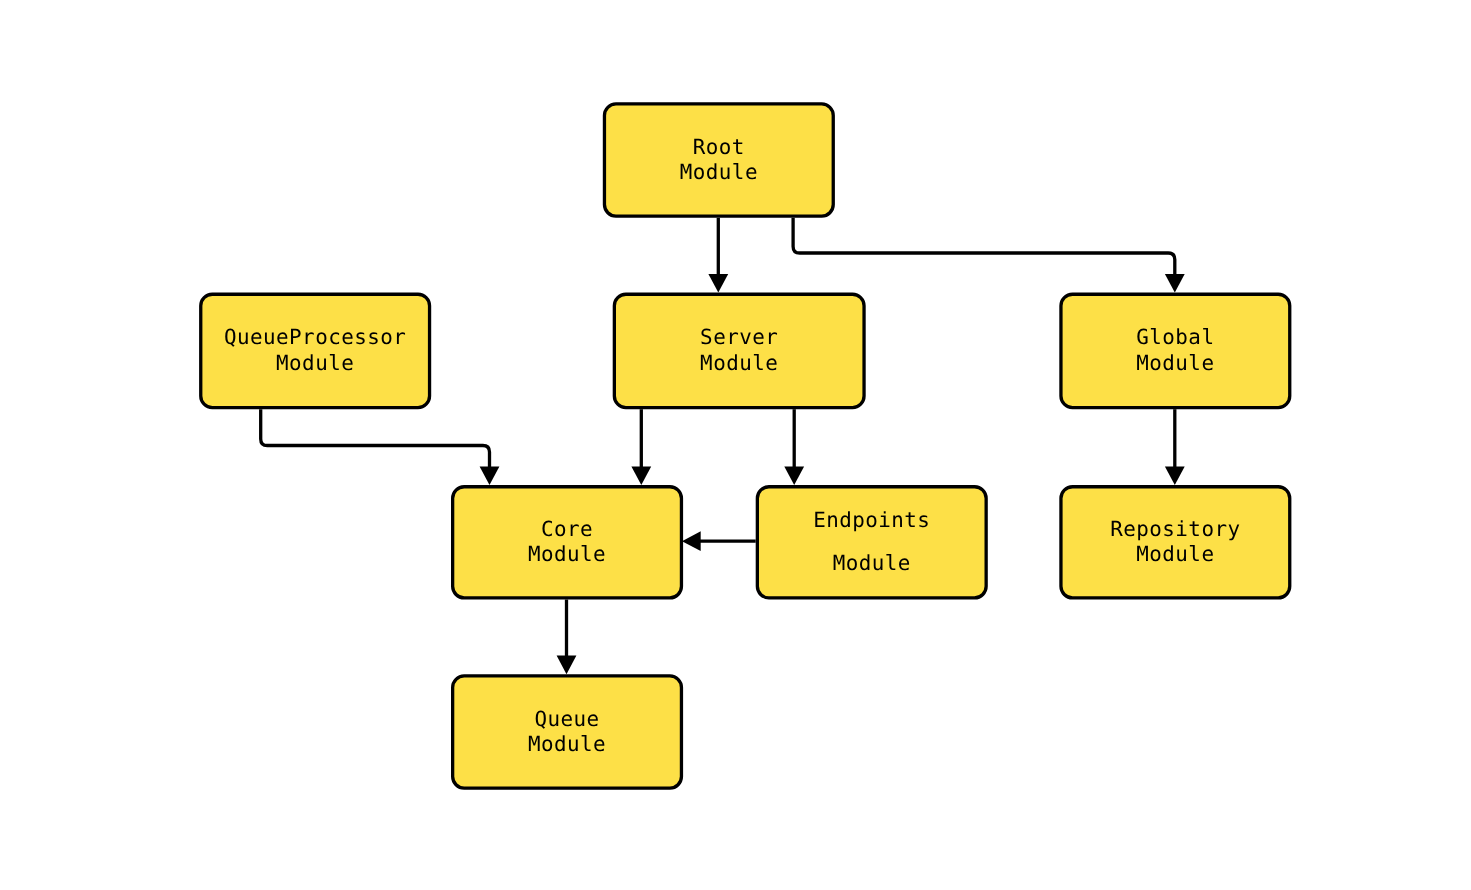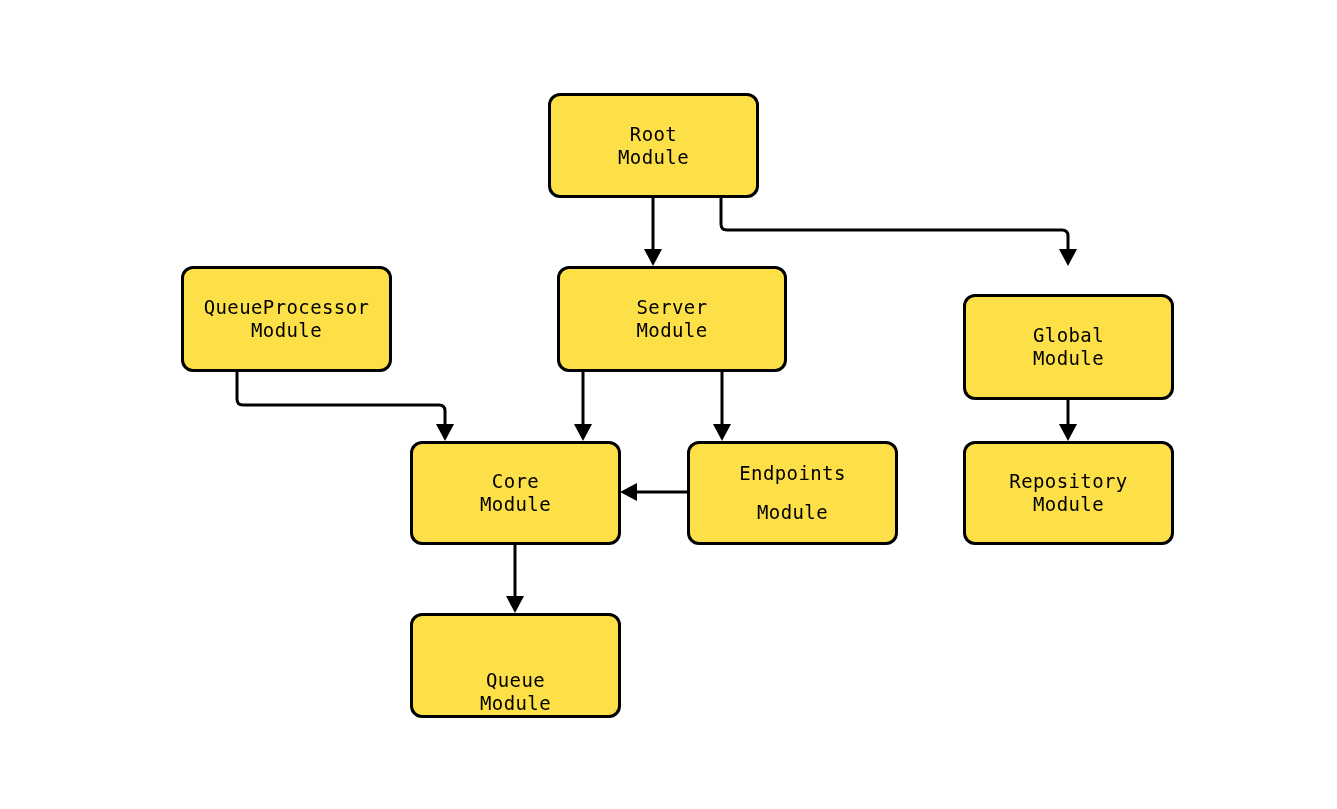--- a/index.html
+++ b/index.html
@@ -82,38 +82,38 @@
   <div class="node" style="left:133px; top:266px; width:211px; height:106px;margin-left:48px;">
     <div class="node-line">QueueProcessor</div>
     <div class="node-line">Module</div>
   </div>
 
   <div class="node" style="left:557px; top:266px; width:230px; height:106px;">
     <div class="node-line">Server</div>
     <div class="node-line">Module</div>
   </div>
 
-  <div class="node" style="left:963px; top:266px; width:211px; height:106px;margin-top:28px;">
+  <div class="node" style="left:963px; top:266px; width:211px; height:106px;">
     <div class="node-line">Global</div>
     <div class="node-line">Module</div>
   </div>
 
   <div class="node" style="left:410px; top:441px; width:211px; height:104px;">
     <div class="node-line">Core</div>
     <div class="node-line">Module</div>
   </div>
 
   <div class="node" style="left:687px; top:441px; width:211px; height:104px;gap:16px;">
     <div class="node-line">Endpoints</div>
     <div class="node-line">Module</div>
   </div>
 
   <div class="node" style="left:963px; top:441px; width:211px; height:104px;">
     <div class="node-line">Repository</div>
     <div class="node-line">Module</div>
   </div>
 
-  <div class="node" style="left:410px; top:613px; width:211px; height:105px;justify-content:flex-end;">
+  <div class="node" style="left:410px; top:613px; width:211px; height:105px;">
     <div class="node-line">Queue</div>
     <div class="node-line">Module</div>
   </div>
 
 </div>
 
 </body></html>

